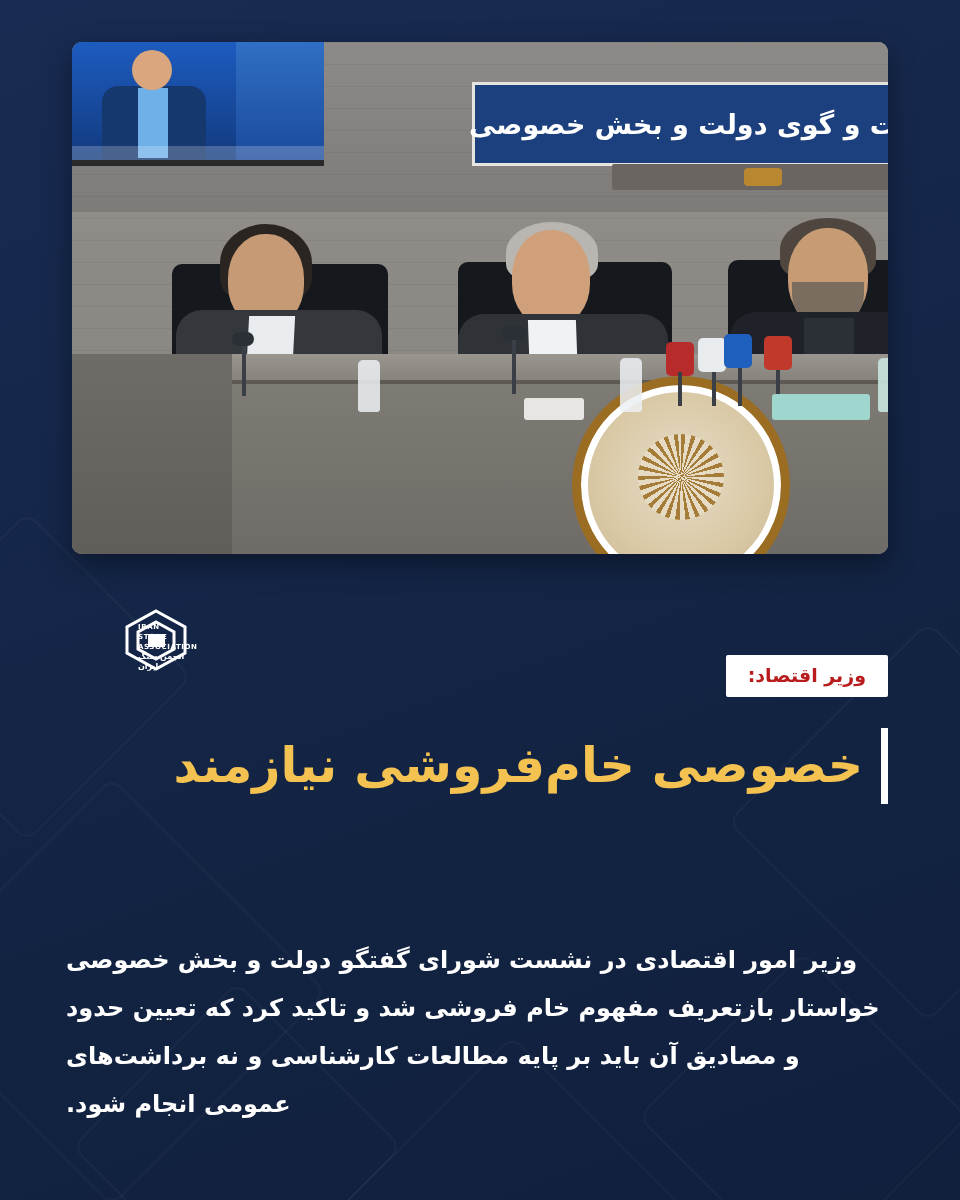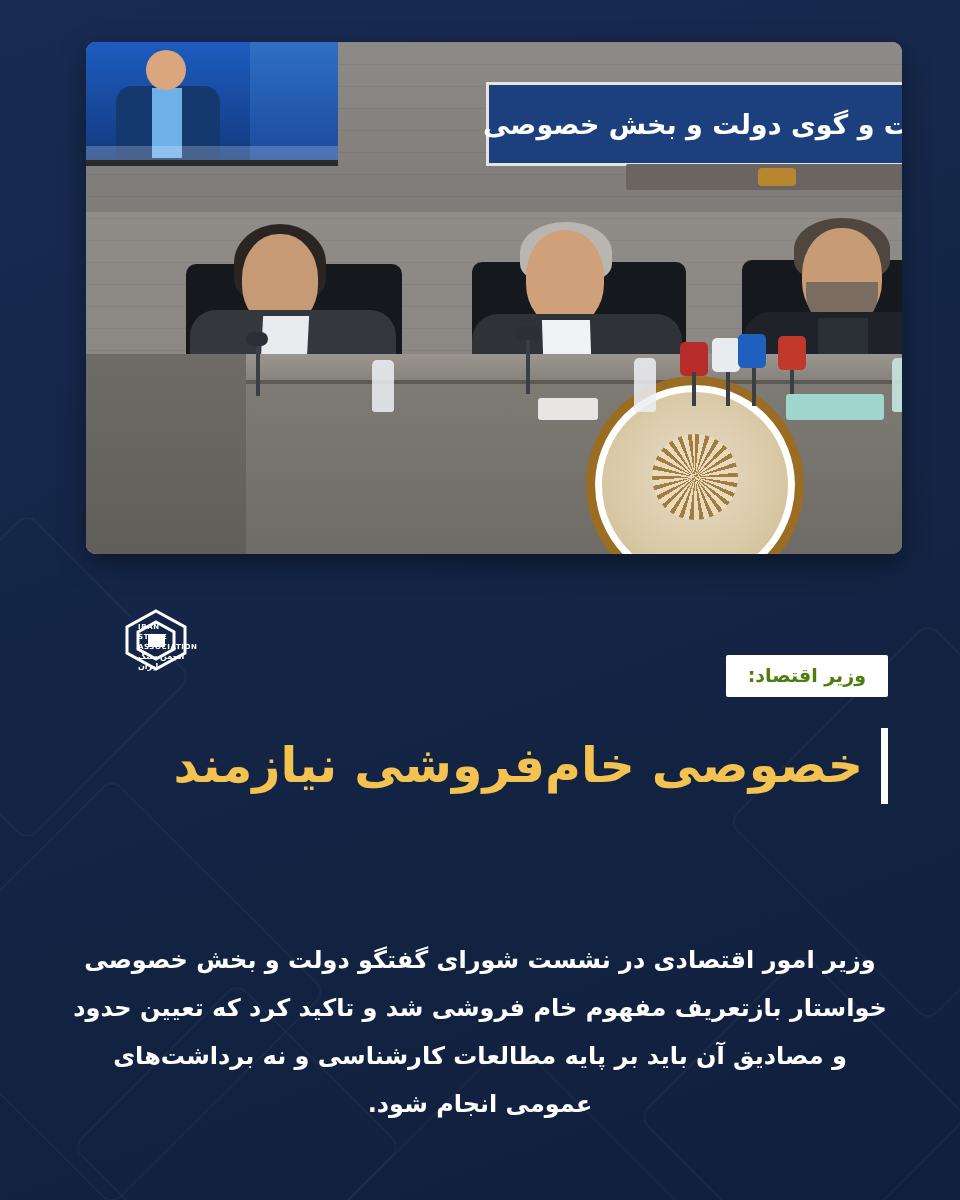--- a/index.html
+++ b/index.html
@@ -33,21 +33,21 @@
   .bg-hex.h1 { left: -90px;  top: 560px; }
   .bg-hex.h2 { left: -40px;  top: 840px; width: 300px; height: 300px; }
   .bg-hex.h3 { left: 120px;  top: 1030px; }
   .bg-hex.h4 { right: -110px; top: 680px; width: 280px; height: 280px; }
   .bg-hex.h5 { right: 40px;  top: 1000px; }
   .bg-hex.h6 { left: 380px;  top: 1090px; width: 260px; height: 260px; }
 
   
   .photo-wrap {
     position: absolute;
-    left: 86px;
+    left: 72px;
     top: 42px;
     width: 816px;
     height: 512px;
     border-radius: 10px;
     overflow: hidden;
     box-shadow: 0 10px 28px rgba(0,0,0,0.38);
     background: #8f8c87;
   }
   
   .wall {
@@ -227,21 +227,21 @@
     letter-spacing: 0;
     direction: rtl;
   }
 
   
   .eyebrow {
     position: absolute;
     right: 72px;
     top: 655px;
     background: #ffffff;
-    color: #4d7c0f;
+    color: #b91c1c;
     font-size: 19px;
     font-weight: bold;
     padding: 9px 22px 11px 22px;
     border-radius: 2px;
     letter-spacing: -0.2px;
   }
 
   
   .headline {
     position: absolute;
@@ -258,21 +258,21 @@
     letter-spacing: -0.5px;
   }
   .headline .l2 { color: #ffffff; }
 
   
   .body-copy {
     position: absolute;
     right: 66px;
     top: 936px;
     width: 828px;
-    text-align: center;
+    text-align: left;
     color: #ffffff;
     font-size: 24px;
     line-height: 2.0;
     font-weight: bold;
     letter-spacing: -0.2px;
   }
 </style>
 </head>
 <body>
 

